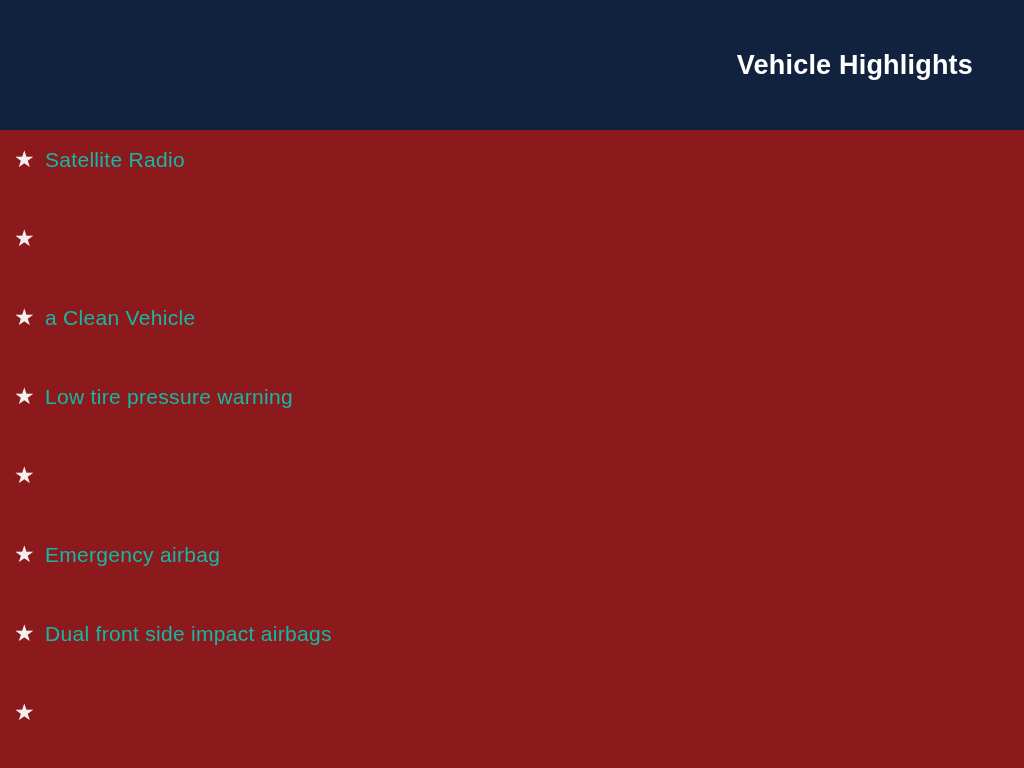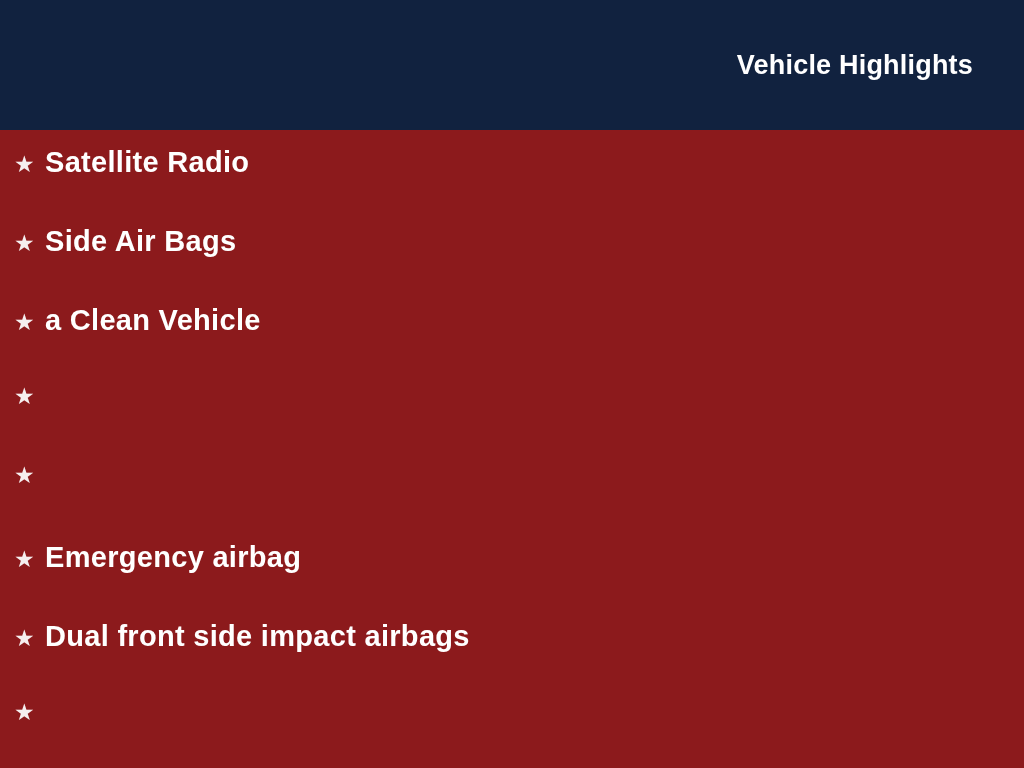--- a/index.html
+++ b/index.html
@@ -64,23 +64,23 @@
   .bullet-star {
     flex: 0 0 auto;
     width: 31px;
     color: #f6efef;
     font-size: 23px;
     line-height: 1;
     text-align: left;
   }
   .highlight-text {
     flex: 0 1 auto;
-    color: #ffffff;
-    font-size: 29px;
-    font-weight: 700;
+    color: #14b8a6;
+    font-size: 21px;
+    font-weight: 400;
     letter-spacing: 0.3px;
     line-height: 1;
   }
 </style>
 </head>
 <body>
 
 <div id="slide">
 
   <div id="header">
@@ -90,30 +90,30 @@
   <div id="body">
     <ul id="highlights-list">
 
       <li class="highlight-row">
         <span class="bullet-star">★</span>
         <span class="highlight-text">Satellite Radio</span>
       </li>
 
       <li class="highlight-row">
         <span class="bullet-star">★</span>
-        <span class="highlight-text">Side Air Bags</span>
       </li>
 
       <li class="highlight-row">
         <span class="bullet-star">★</span>
         <span class="highlight-text">a Clean Vehicle</span>
       </li>
 
       <li class="highlight-row">
         <span class="bullet-star">★</span>
+        <span class="highlight-text">Low tire pressure warning</span>
       </li>
 
       <li class="highlight-row">
         <span class="bullet-star">★</span>
       </li>
 
       <li class="highlight-row">
         <span class="bullet-star">★</span>
         <span class="highlight-text">Emergency airbag</span>
       </li>

